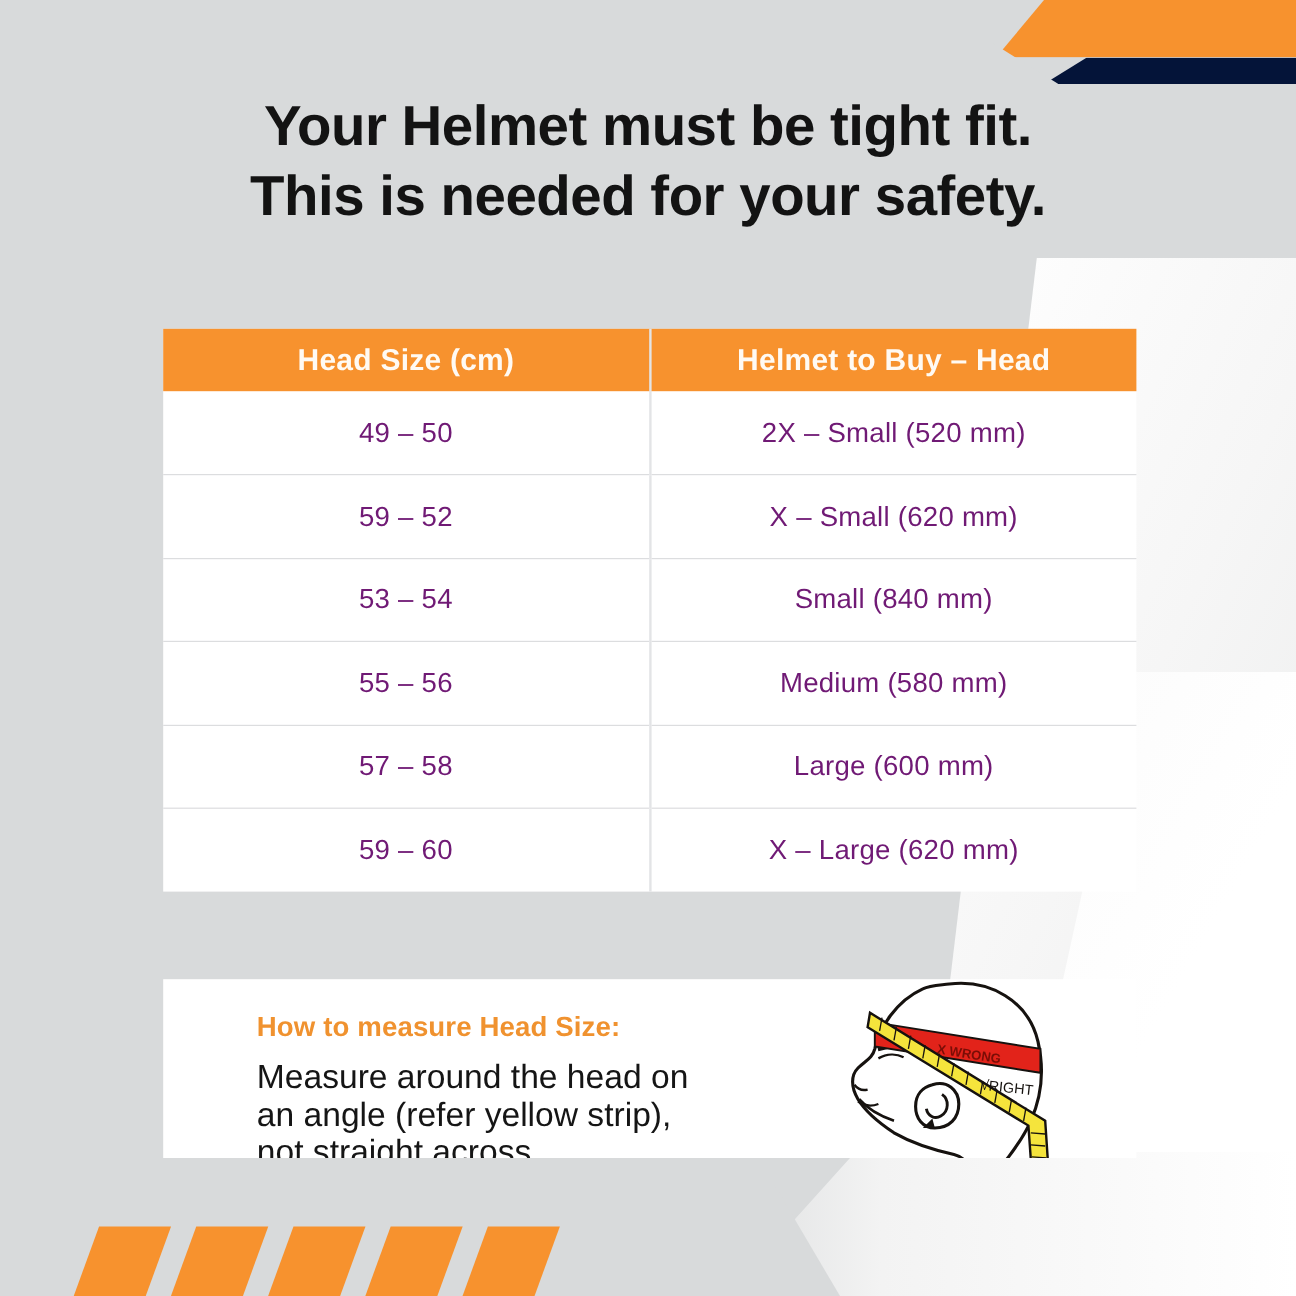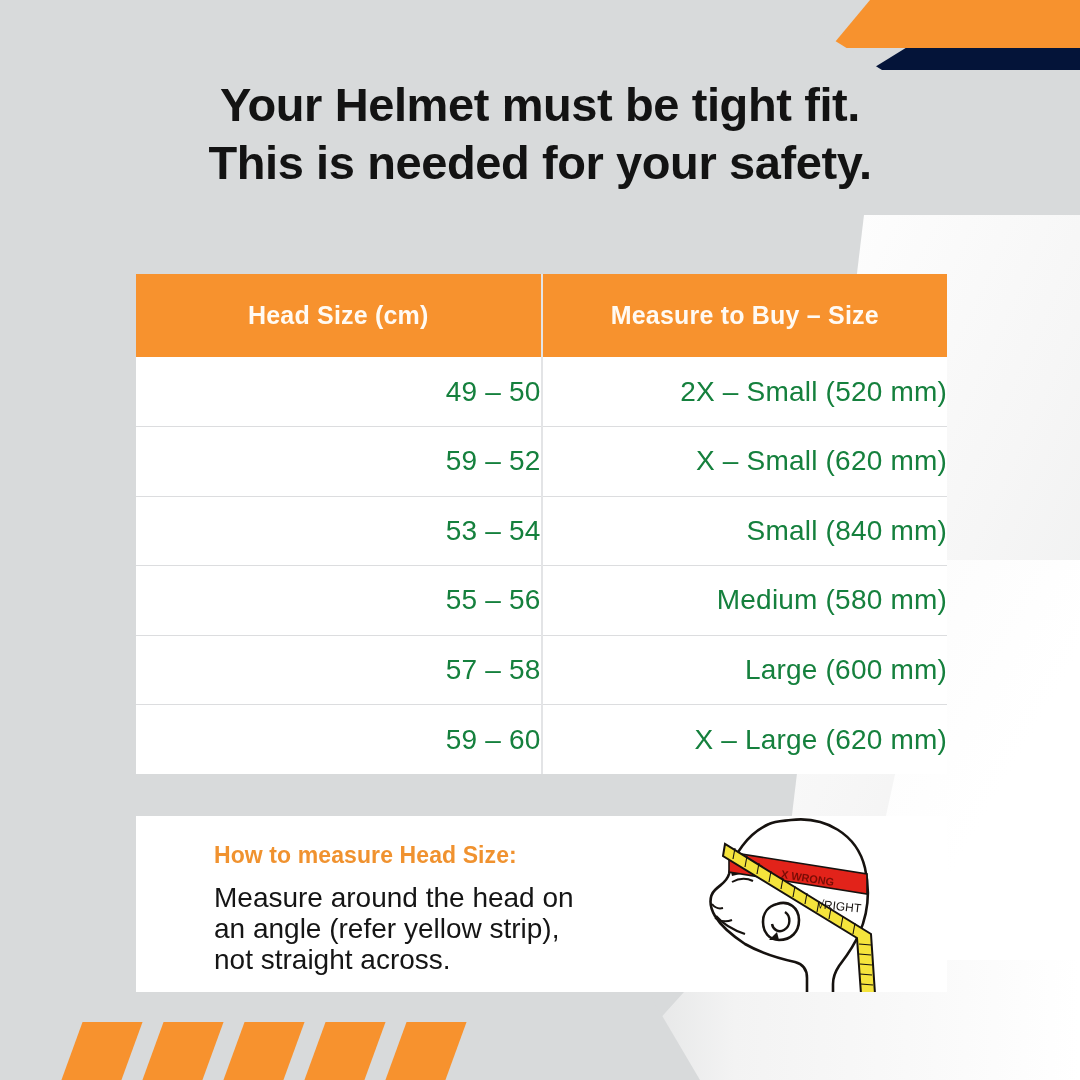--- a/index.html
+++ b/index.html
@@ -106,42 +106,42 @@
     width:811px;
     border-collapse:collapse;
     background:#ffffff;
     table-layout:fixed;
   }
   .size-table th {
     background:#f7922e;
     color:#fffaf3;
     font-size:25px;
     font-weight:700;
-    height:83px;
+    height:52px;
     letter-spacing:0.2px;
     text-align:center;
   }
   .size-table th.col-head { width:355px; }
   .size-table td {
-    color:#15803d;
-    font-size:28px;
+    color:#701a75;
+    font-size:23px;
     font-weight:400;
     height:69.5px;
-    text-align:right;
+    text-align:center;
     letter-spacing:0.2px;
   }
   .size-table tbody tr td { border-bottom:1px solid #dcdddf; }
   .size-table tbody tr:last-child td { border-bottom:none; }
   .size-table td.c0, .size-table th.c0 { border-right:2px solid #e3e4e6; }
 
   
   .info-card {
     position:absolute;
     left:136px; top:816px;
-    width:811px; height:176px;
+    width:811px; height:149px;
     background:#ffffff;
     overflow:hidden;
   }
   .info-text { position:absolute; left:78px; top:26px; width:400px; }
   .info-title {
     color:#f0922f;
     font-size:23px;
     font-weight:700;
     margin-bottom:13px;
     letter-spacing:0.1px;
@@ -186,21 +186,21 @@
 
   <div class="headline">
     <span class="line">Your Helmet must be tight fit.</span>
     <span class="line">This is needed for your safety.</span>
   </div>
 
   <table class="size-table">
     <thead>
       <tr>
         <th class="col-head c0">Head Size (cm)</th>
-        <th class="col-head">Measure to Buy – Size</th>
+        <th class="col-head">Helmet to Buy – Head</th>
       </tr>
     </thead>
     <tbody>
       <tr>
         <td class="c0">49 – 50</td>
         <td>2X – Small (520 mm)</td>
       </tr>
       <tr>
         <td class="c0">59 – 52</td>
         <td>X – Small (620 mm)</td>

